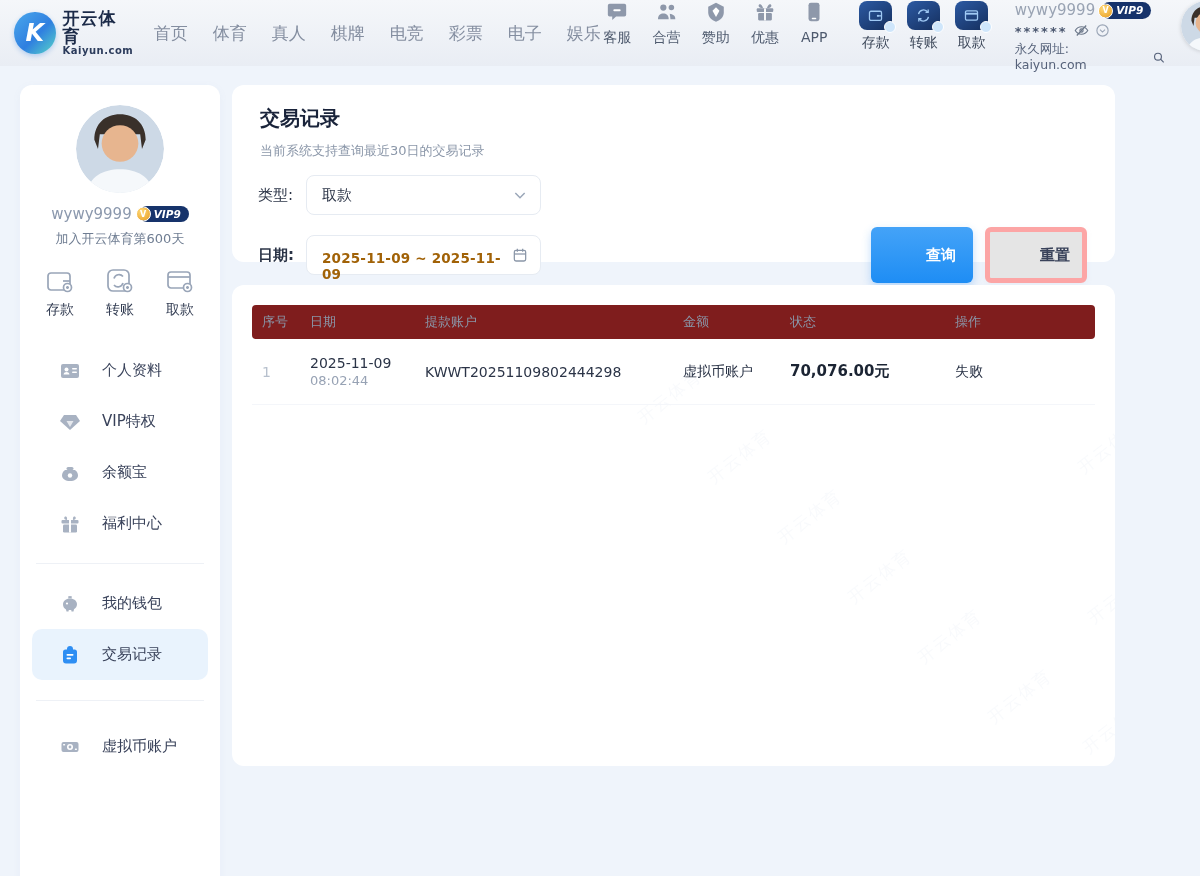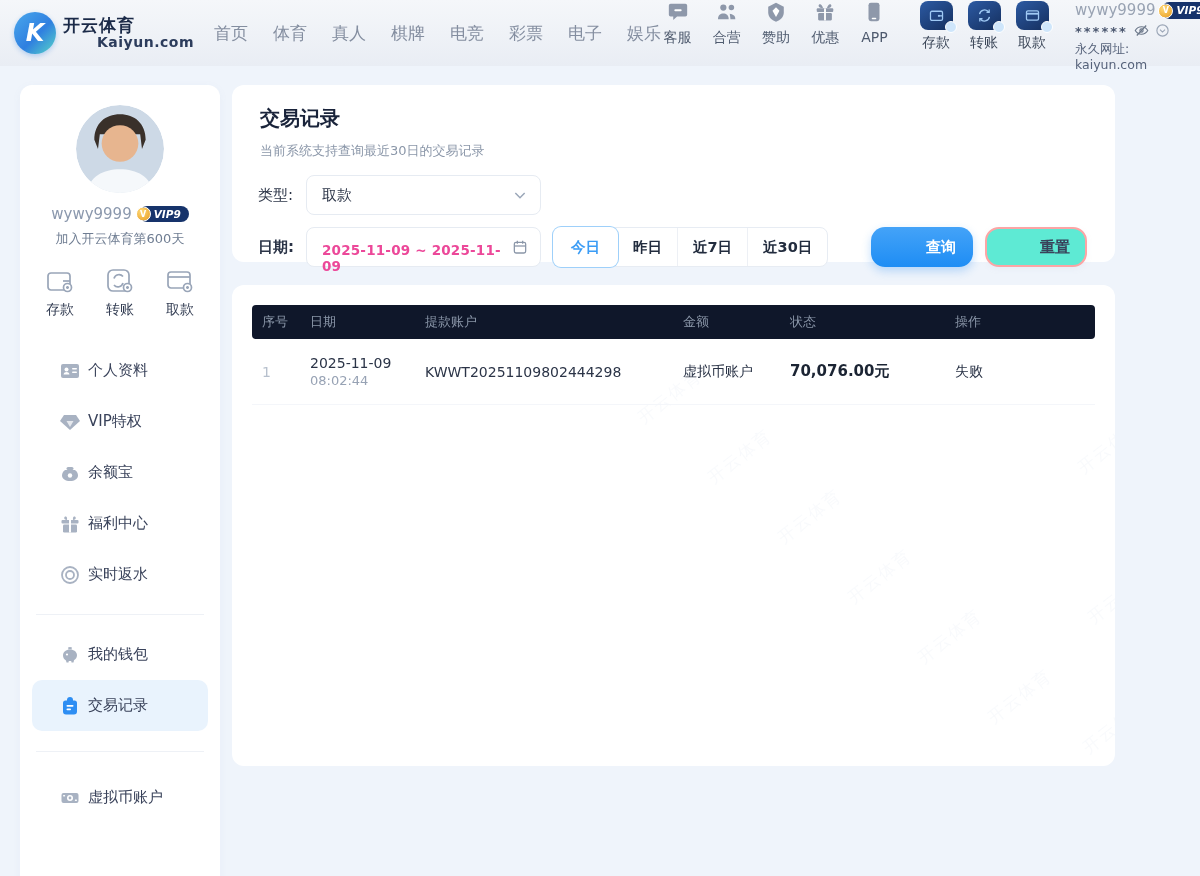--- a/index.html
+++ b/index.html
@@ -17,21 +17,21 @@
   .logo { display:flex; align-items:center; gap:7px; cursor:pointer; }
   .logo-mark {
     width:42px; height:42px; border-radius:50%;
     background:linear-gradient(135deg,#4aa8ec 0%,#2f7fe0 55%,#58d6c8 100%);
     color:#fff; font-size:24px; font-weight:bold; font-style:italic;
     display:flex; align-items:center; justify-content:center;
     box-shadow:0 2px 5px rgba(47,127,224,.3);
   }
   .logo-text { line-height:1.05; }
   .logo-cn { font-size:17px; font-weight:bold; color:#1b2a48; letter-spacing:1px; }
-  .logo-domain { font-size:14px; font-weight:bold; color:#2c3c5c; letter-spacing:.5px;margin-left:34px; }
+  .logo-domain { font-size:10px; font-weight:bold; color:#2c3c5c; letter-spacing:.5px; }
   .nav { display:flex; gap:25px; margin-left:20px; }
   .nav-item { font-size:17px; color:#848ea0; cursor:pointer; white-space:nowrap; }
   .top-right { margin-left:auto; display:flex; align-items:flex-start; gap:16px; padding-top:8px; }
   .svc-item { display:flex; flex-direction:column; align-items:center; gap:3px; cursor:pointer; width:36px; }
   .svc-item svg { width:22px; height:22px; }
   .svc-label { font-size:14px; color:#4e5a6e; white-space:nowrap; }
   .wallet-group { display:flex; gap:10px; margin-left:10px; }
   .wallet-item { display:flex; flex-direction:column; align-items:center; gap:4px; cursor:pointer; width:38px; }
   .tile {
     width:33px; height:29px; border-radius:8px; position:relative;
@@ -79,21 +79,21 @@
   .side-avatar svg { width:100%; height:100%; display:block; }
   .side-name-row { display:flex; align-items:center; justify-content:center; gap:7px; margin-top:12px; }
   .side-username { font-size:15px; color:#8b98ad; }
   .side-joined { text-align:center; font-size:13px; color:#6f7d92; margin-top:7px; }
   .quick-row { display:flex; justify-content:space-between; padding:0 26px; margin-top:20px; }
   .quick-item { display:flex; flex-direction:column; align-items:center; gap:7px; cursor:pointer; }
   .quick-item svg { width:28px; height:26px; }
   .quick-label { font-size:14px; color:#323c52; }
   .menu { margin-top:26px; }
   .menu-item {
-    height:51px; display:flex; align-items:center; gap:8px;
+    height:51px; display:flex; align-items:center; gap:22px;
     padding-left:40px; cursor:pointer;
   }
   .menu-item.active {
     margin:0 12px; padding-left:28px; border-radius:10px;
     background:#e9f3fd;
   }
   .mi-icon { width:20px; height:20px; display:flex; align-items:center; justify-content:center; }
   .mi-icon svg { width:20px; height:20px; }
   .mi-label { font-size:15px; color:#39425a; }
   .menu-divider { height:1px; background:#eef1f6; margin:14px 16px; }
@@ -104,51 +104,51 @@
   .f-row { display:flex; align-items:center; padding:0 28px 0 26px; }
   .f-row.type-row { margin-top:15px; }
   .f-row.date-row { margin-top:12px;font-weight:bold; }
   .f-label { font-size:15px; color:#2b3447; width:46px; flex-shrink:0; }
   .f-box {
     width:235px; height:40px; border:1px solid #e6ebf2; border-radius:8px;
     display:flex; align-items:center; padding:0 12px 0 15px; cursor:pointer;
     background:#fff; margin-left:2px;
   }
   .f-box-value { font-size:15px; color:#2b3447; flex:1; }
-  .f-box-date { font-size:13.5px; color:#ec4899; flex:1; letter-spacing:.2px;margin-top:22px; }
+  .f-box-date { font-size:13.5px; color:#a16207; flex:1; letter-spacing:.2px;margin-top:22px; }
   .f-box svg { width:16px; height:16px; flex-shrink:0; }
   .range-group {
     display:flex; margin-left:12px; border:1px solid #e7ecf3; border-radius:8px;
     height:40px; background:#fff;
   }
   .range-seg {
     padding:0 15px; display:flex; align-items:center; font-size:14.5px; color:#222c3e;
     border-right:1px solid #edf0f5; cursor:pointer; white-space:nowrap;
   }
   .range-seg:last-child { border-right:none; }
   .range-seg.active {
     color:#3b9cf5; border-radius:8px; border-right:none;
     box-shadow:0 0 0 1px #9ed0fa; background:#fff; margin:-1px 0 -1px -1px; z-index:2;
     padding:0 18px;
   }
   .btns { margin-left:auto; display:flex; gap:12px; }
-  .btn { width:102px; height:40px; border-radius:14px; font-size:15px; display:flex; align-items:center; justify-content:center; cursor:pointer;padding-left:38px; }
+  .btn { width:102px; height:56px; border-radius:6px; font-size:15px; display:flex; align-items:center; justify-content:center; cursor:pointer;padding-left:38px; }
   .btn-primary {
     background:linear-gradient(180deg,#44a3f8,#1e8df4); color:#fff;
     box-shadow:0 4px 10px rgba(46,142,243,.3);
   }
-  .btn-plain { background:#5eead4; border:2px solid #fca5a5; color:#39425a; box-shadow:0 2px 6px rgba(150,165,190,.08); }
+  .btn-plain { background:#e5e5e5; border:5px solid #fca5a5; color:#39425a; box-shadow:0 2px 6px rgba(150,165,190,.08); }
 
   
   .table-wrap { padding:20px; position:relative; z-index:2; }
   .t-grid {
     display:grid; grid-template-columns:48px 115px 258px 107px 165px 75px 1fr;
     align-items:center; padding-left:10px;
   }
-  .t-head { background:#0f172a; border-radius:4px; height:34px; }
+  .t-head { background:#7f1d1d; border-radius:4px; height:34px; }
   .t-head .t-cell { font-size:13px; color:#8a96a8; }
   .t-row { height:66px; border-bottom:1px solid #f4f6fa; }
   .t-cell { white-space:nowrap; }
   .c-index { font-size:14px; color:#b7c0cd; }
   .c-date-main { font-size:14px; color:#2b3447; }
   .c-date-sub { font-size:13px; color:#97a2b4; margin-top:2px; }
   .c-order, .c-account, .c-status { font-size:14px; color:#2b3447; }
   .c-amount { font-size:15px; font-weight:bold; color:#1b2433; }
   .wm {
     position:absolute; color:#8fa9cf; opacity:.055; font-size:17px;
@@ -381,29 +381,20 @@
         <span class="mi-icon">
             <svg viewBox="0 0 20 20" fill="#a8b2c2">
               <rect x="1.5" y="6" width="17" height="3.6" rx="1"></rect>
               <rect x="3" y="10.5" width="14" height="8" rx="1.2"></rect>
               <rect x="9" y="6" width="2" height="12.5" fill="#fff"></rect>
               <path d="M7 6C5.4 6 4.2 5.2 4.2 4S5.4 2 6.4 2.8 7 6 7 6zM13 6c1.6 0 2.8-.8 2.8-2S14.6 2 13.6 2.8 13 6 13 6z"></path>
             </svg>
           </span>
         <span class="mi-label">福利中心</span>
       </div>
-      <div class="menu-item">
-        <span class="mi-icon">
-            <svg viewBox="0 0 20 20" fill="none" stroke="#a8b2c2" stroke-width="1.8">
-              <circle cx="10" cy="10" r="8"></circle>
-              <circle cx="10" cy="10" r="4"></circle>
-            </svg>
-          </span>
-        <span class="mi-label">实时返水</span>
-      </div>
 
       <div class="menu-divider"></div>
 
       <div class="menu-item">
         <span class="mi-icon">
             <svg viewBox="0 0 20 20" fill="#a8b2c2">
               <path d="M3 10.5C3 7 6 4.5 10 4.5s7 2.3 7 5.8c0 2.2-1.2 3.9-3 4.9l-.5 2.3h-2l-.3-1.5h-2.4l-.3 1.5h-2L6 15.4c-1.8-1-3-2.7-3-4.9z"></path>
               <circle cx="7" cy="9.5" r="1.1" fill="#fff"></circle>
               <path d="M8 2.5c1.3-.8 2.7-.8 4 0l-.6 2a5 5 0 0 0-2.8 0z"></path>
             </svg>
@@ -460,26 +451,20 @@
     <div class="f-row date-row">
       <span class="f-label">日期:</span>
       <div class="f-box">
         <span class="f-box-date">2025-11-09  ~  2025-11-09</span>
         <svg viewBox="0 0 24 24" fill="none" stroke="#8a96a8" stroke-width="1.9">
             <rect x="3.5" y="5" width="17" height="16" rx="2.5"></rect>
             <line x1="8" y1="2.8" x2="8" y2="7"></line>
             <line x1="16" y1="2.8" x2="16" y2="7"></line>
             <line x1="3.5" y1="10.5" x2="20.5" y2="10.5"></line>
           </svg>
-      </div>
-      <div class="range-group">
-        <span class="range-seg active">今日</span>
-        <span class="range-seg">昨日</span>
-        <span class="range-seg">近7日</span>
-        <span class="range-seg">近30日</span>
       </div>
       <div class="btns">
         <div class="btn btn-primary">查询</div>
         <div class="btn btn-plain">重置</div>
       </div>
     </div>
   </div>
 
   <div class="card table-card">
     <span class="wm" style="left:400px; top:100px;">开云体育</span>

